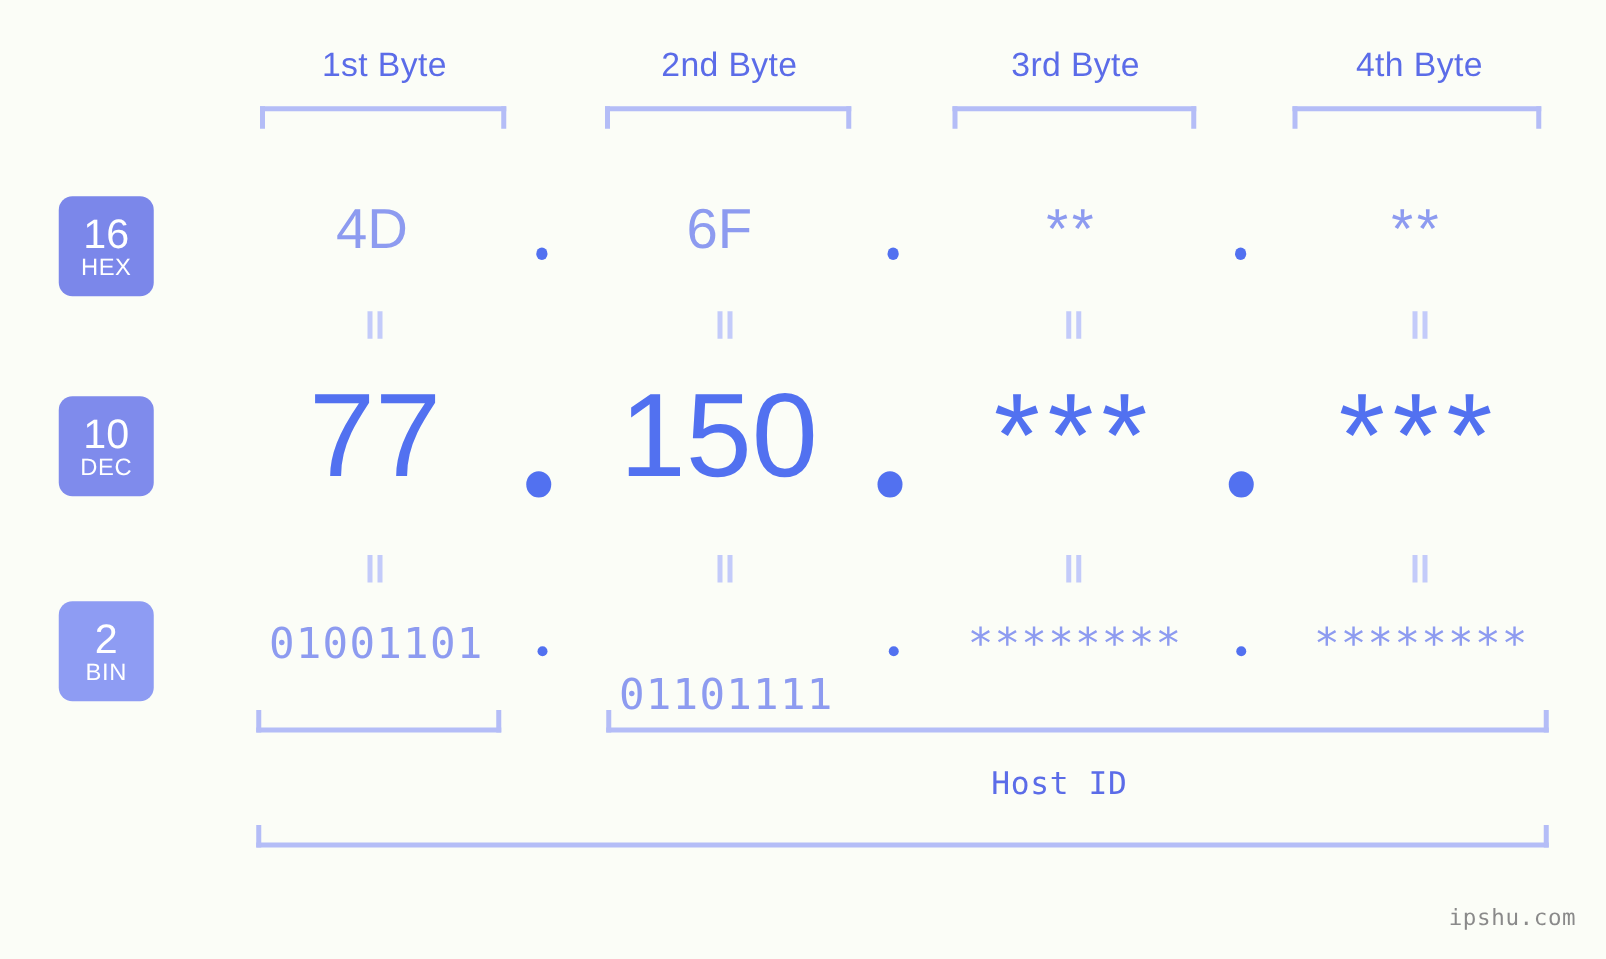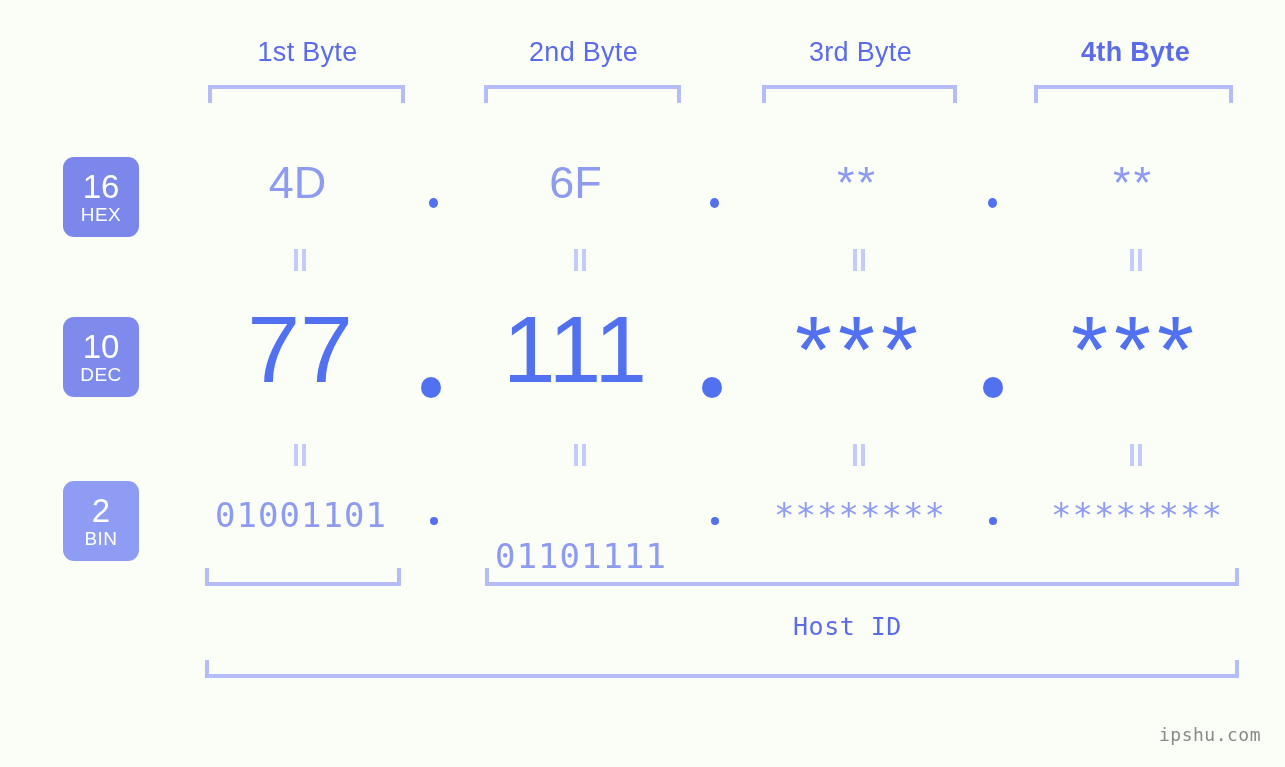--- a/index.html
+++ b/index.html
@@ -60,21 +60,20 @@
     left: 47px;
     width: 76px;
     height: 80px;
     border-radius: 11px;
     color: #ffffff;
     display: flex;
     flex-direction: column;
     align-items: center;
     justify-content: center;
     box-sizing: border-box;
-    margin-left: 16px;
   }
   .badge .num {
     font-size: 33px;
     line-height: 33px;
     font-weight: 400;
     font-family: "Liberation Sans", sans-serif;
   }
   .badge .sub {
     font-size: 19px;
     line-height: 21px;
@@ -173,21 +172,21 @@
   }
 </style>
 </head>
 <body>
 
 <div class="canvas">
 
   <div class="byte-header" style="left:195px; width:225px;">1st Byte</div>
   <div class="byte-header" style="left:471px; width:225px;">2nd Byte</div>
   <div class="byte-header" style="left:748px; width:225px;">3rd Byte</div>
-  <div class="byte-header" style="left:1023px; width:225px;font-weight:bold;">4th Byte</div>
+  <div class="byte-header" style="left:1023px; width:225px;">4th Byte</div>
 
   <div class="bracket-down" style="left:208px; width:197px;"></div>
   <div class="bracket-down" style="left:484px; width:197px;"></div>
   <div class="bracket-down" style="left:762px; width:195px;"></div>
   <div class="bracket-down" style="left:1034px; width:199px;"></div>
 
   <div class="badge" style="top:157px; background:#7b87ea;">
     <span class="num">16</span>
     <span class="sub">HEX</span>
   </div>
@@ -225,21 +224,21 @@
       <i></i>
       <i></i>
     </div>
   <div class="eq" style="left:1129px; top:249px;">
       <i></i>
       <i></i>
     </div>
 
   <div class="row-dec">
     <div class="val" style="left:195px; width:210px;">77</div>
-    <div class="val" style="left:465px; width:220px;">111</div>
+    <div class="val" style="left:465px; width:220px;">150</div>
     <div class="val masked" style="left:752px; width:215px;">***</div>
     <div class="val masked" style="left:1028px; width:215px;">***</div>
 
     <div class="dot dec" style="left:421px;"></div>
     <div class="dot dec" style="left:702px;"></div>
     <div class="dot dec" style="left:983px;"></div>
   </div>
 
   <div class="eq" style="left:293px; top:444px;">
       <i></i>

